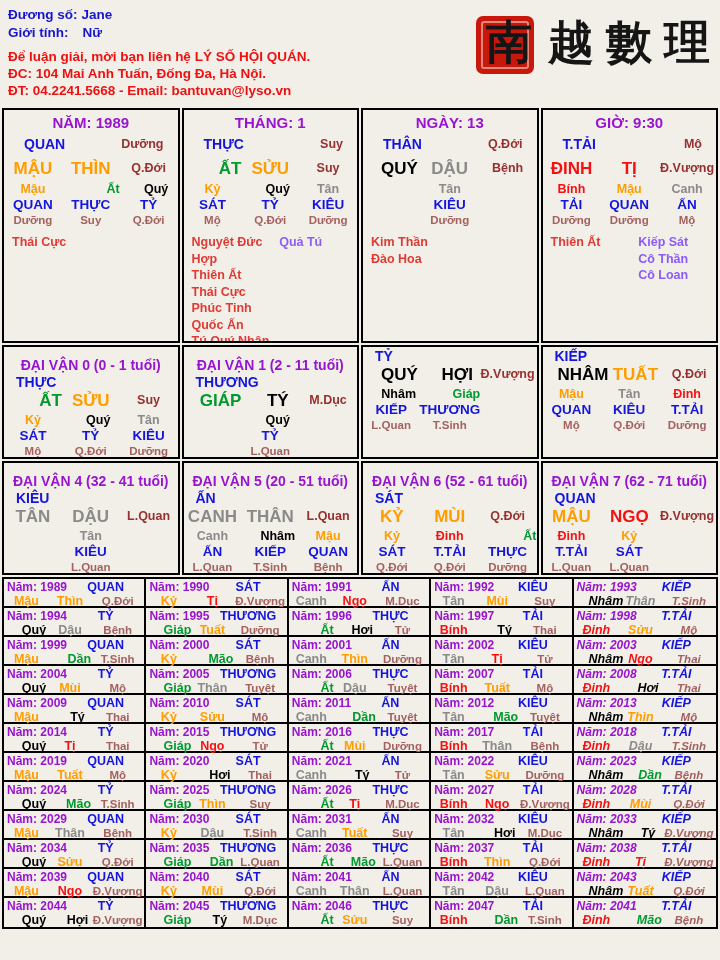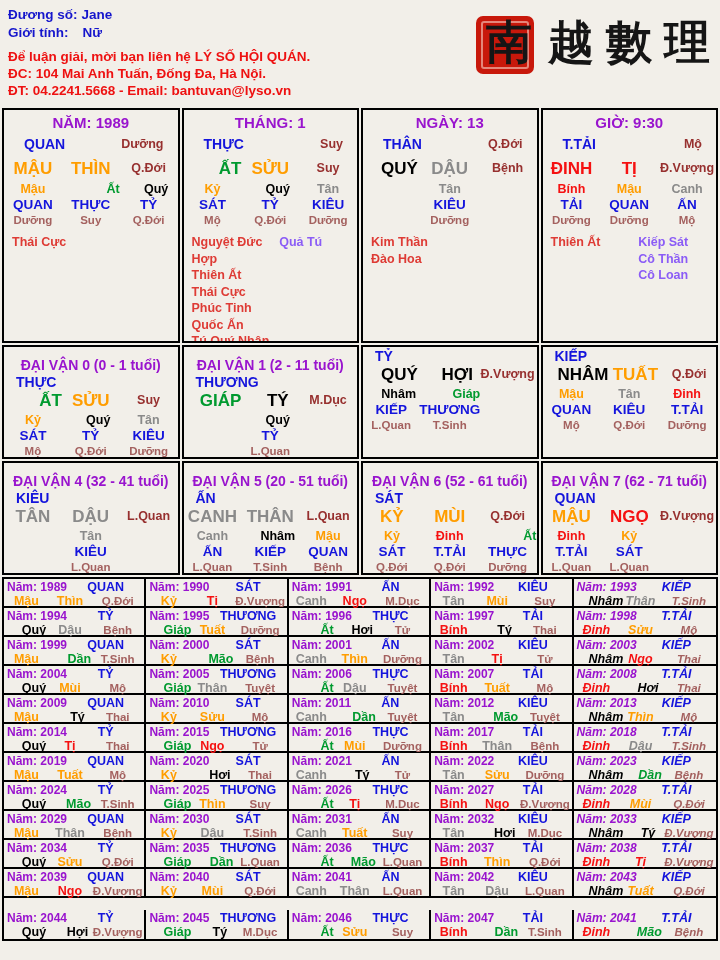--- a/index.html
+++ b/index.html
@@ -48,21 +48,21 @@
   .hid-god{color:var(--blue);font-size:13.5px;line-height:16px;}
   .hid-stage{color:var(--maroon2);font-size:11.5px;line-height:15px;}
   .stars{display:flex;padding:6px 0 0 8px;font-size:12.5px;}
   .stars-red{color:var(--starred);width:53%;}
   .stars-black{color:#8b5cf6;}
   .sline{line-height:16.5px;font-weight:bold;}
   
   .years{display:grid;grid-template-columns:repeat(5,1fr);border:2px solid #000;margin:0 2px;background:var(--bg);}
   .ycell{border-right:2px solid #000;border-bottom:2px solid #000;height:29px;padding-top:1px;}
   .ycell:nth-child(5n){border-right:none;font-style:italic;}
-  .ycell:nth-child(n+56){border-bottom:none;margin-top:12px;}
+  .ycell:nth-child(n+56){border-bottom:none;}
   .r1{display:flex;line-height:14px;}
   .ylabel{color:var(--purple);font-size:12px;padding-left:3px;white-space:nowrap;}
   .ygod{flex:1;text-align:center;color:var(--blue);font-size:12.5px;}
   .r2{display:grid;grid-template-columns:32% 30% 38%;text-align:center;line-height:14px;}
   .ys{font-size:12.5px;}
   .ystage{color:var(--maroon2);font-size:11.5px;}
   
   .e-wood{color:var(--wood);text-align:right;} .e-fire{color:var(--fire);} .e-earth{color:var(--earth);}
   .e-metal{color:var(--metal);} .e-water{color:var(--water);padding-left:15px;}
 </style>

